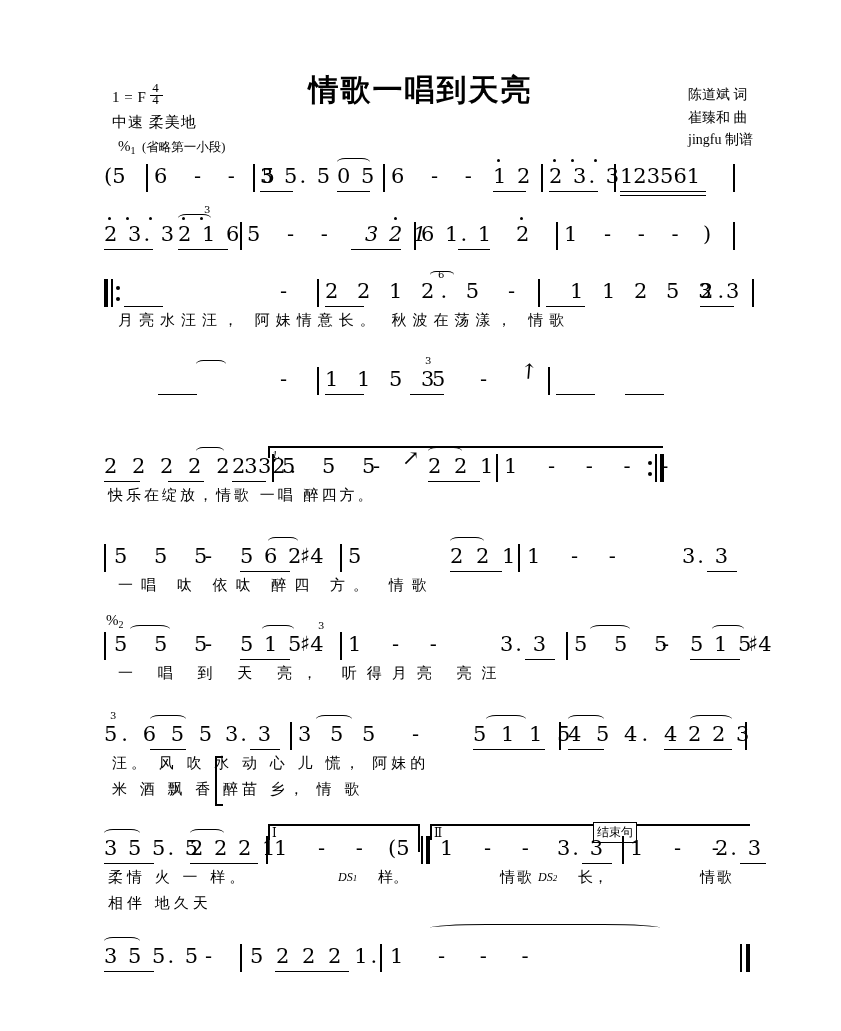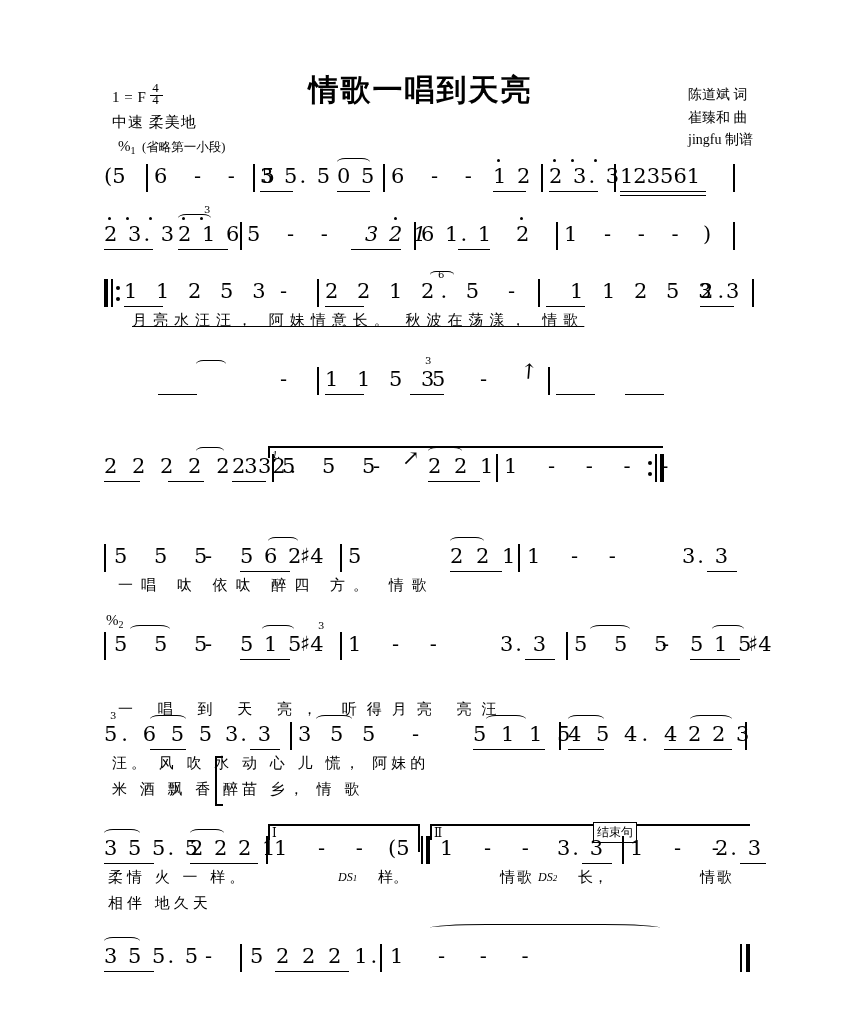--- a/index.html
+++ b/index.html
@@ -219,36 +219,35 @@
     <span class="n" style="left:564px;top:4px;letter-spacing:10px;">1 - - -</span>
     <span class="n" style="left:703px;top:4px;">)</span>
     <div class="vline" style="left:733px;top:4px;height:28px;"></div>
   </div>
 
   <div class="row" style="top:275px;">
     <div class="vline thick" style="left:104px;top:4px;height:28px;"></div>
     <div class="vline" style="left:111px;top:4px;height:28px;"></div>
     <div class="rdot" style="left:116px;top:11px;"></div>
     <div class="rdot" style="left:116px;top:22px;"></div>
-    <span class="n" style="left:124px;top:4px;letter-spacing:6px;">1 1 2 5 3</span>
     <div class="beam" style="left:124px;top:31px;width:39px;"></div>
     <span class="n" style="left:280px;top:4px;">-</span>
     <div class="vline" style="left:317px;top:4px;height:28px;"></div>
     <span class="n" style="left:325px;top:4px;letter-spacing:6px;">2 2 1 2. 5</span>
     <div class="beam" style="left:325px;top:31px;width:39px;"></div>
     <span class="n xs" style="left:438px;top:-6px;">6</span>
     <div class="slur" style="left:430px;top:-4px;width:24px;"></div>
     <span class="n" style="left:508px;top:4px;">-</span>
     <div class="vline" style="left:538px;top:4px;height:28px;"></div>
     <span class="n" style="left:546px;top:4px;letter-spacing:6px;margin-left:24px;">1 1 2 5 3.</span>
     <div class="beam" style="left:546px;top:31px;width:39px;"></div>
     <span class="n" style="left:700px;top:4px;letter-spacing:3px;">2 3</span>
     <div class="beam" style="left:700px;top:31px;width:34px;"></div>
     <div class="vline" style="left:752px;top:4px;height:28px;"></div>
-    <div class="lyrics" style="left:132px;top:36px;letter-spacing:6px;text-decoration:underline;">月亮水汪汪， 阿妹情意长。 秋波在荡漾， 情歌</div>
+    <div class="lyrics" style="left:118px;top:36px;letter-spacing:6px;">月亮水汪汪， 阿妹情意长。 秋波在荡漾， 情歌</div>
   </div>
 
   <div class="row" style="top:363px;">
     <div class="beam" style="left:158px;top:31px;width:39px;"></div>
     <div class="slur" style="left:196px;top:-3px;width:30px;"></div>
     <span class="n" style="left:280px;top:4px;">-</span>
     <div class="vline" style="left:317px;top:4px;height:28px;"></div>
     <span class="n" style="left:325px;top:4px;letter-spacing:6px;">1 1 5 3</span>
     <div class="beam" style="left:325px;top:31px;width:39px;"></div>
     <span class="n" style="left:432px;top:4px;">5</span>
@@ -279,20 +278,21 @@
     <span class="n" style="left:402px;top:-4px;">↗</span>
     <span class="n" style="left:428px;top:4px;letter-spacing:3px;">2 2 1</span>
     <div class="beam" style="left:428px;top:31px;width:52px;"></div>
     <div class="slur" style="left:428px;top:-3px;width:34px;"></div>
     <div class="vline" style="left:496px;top:4px;height:28px;"></div>
     <span class="n" style="left:504px;top:4px;letter-spacing:12px;">1 - - - -</span>
     <div class="rdot" style="left:648px;top:11px;"></div>
     <div class="rdot" style="left:648px;top:22px;"></div>
     <div class="vline" style="left:655px;top:4px;height:28px;"></div>
     <div class="vline thick" style="left:660px;top:4px;height:28px;"></div>
+    <div class="lyrics" style="left:108px;top:36px;letter-spacing:3px;">快乐在绽放，情歌 一唱 醉四方。</div>
   </div>
 
   <div class="row" style="top:540px;">
     <div class="vline" style="left:104px;top:4px;height:28px;"></div>
     <span class="n" style="left:114px;top:4px;letter-spacing:10px;">5 5 5</span>
     <span class="n" style="left:205px;top:4px;">-</span>
     <span class="n" style="left:240px;top:4px;letter-spacing:2px;">5 6 2</span>
     <div class="beam" style="left:240px;top:31px;width:50px;"></div>
     <div class="slur" style="left:268px;top:-3px;width:30px;"></div>
     <span class="n" style="left:300px;top:4px;">♯4</span>
@@ -327,21 +327,21 @@
     <span class="n" style="left:500px;top:4px;letter-spacing:2px;">3. 3</span>
     <div class="beam" style="left:525px;top:31px;width:30px;"></div>
     <div class="vline" style="left:566px;top:4px;height:28px;"></div>
     <span class="n" style="left:574px;top:4px;letter-spacing:10px;">5 5 5</span>
     <div class="slur" style="left:590px;top:-3px;width:40px;"></div>
     <span class="n" style="left:662px;top:4px;">-</span>
     <span class="n" style="left:690px;top:4px;letter-spacing:2px;">5 1 5</span>
     <div class="beam" style="left:690px;top:31px;width:50px;"></div>
     <div class="slur" style="left:712px;top:-3px;width:32px;"></div>
     <span class="n" style="left:748px;top:4px;">♯4</span>
-    <div class="lyrics" style="left:118px;top:36px;letter-spacing:10px;margin-top:36px;">一 唱 到 天 亮， 听得月亮 亮汪</div>
+    <div class="lyrics" style="left:118px;top:36px;letter-spacing:10px;">一 唱 到 天 亮， 听得月亮 亮汪</div>
   </div>
 
   <div class="row" style="top:718px;height:90px;">
     <span class="tup" style="left:110px;top:-8px;">3</span>
     <span class="n" style="left:104px;top:4px;letter-spacing:4px;">5.  6 5 5</span>
     <div class="beam" style="left:150px;top:31px;width:36px;"></div>
     <div class="slur" style="left:150px;top:-3px;width:36px;"></div>
     <span class="n" style="left:225px;top:4px;letter-spacing:2px;">3. 3</span>
     <div class="beam" style="left:250px;top:31px;width:30px;"></div>
     <div class="vline" style="left:290px;top:4px;height:28px;"></div>

